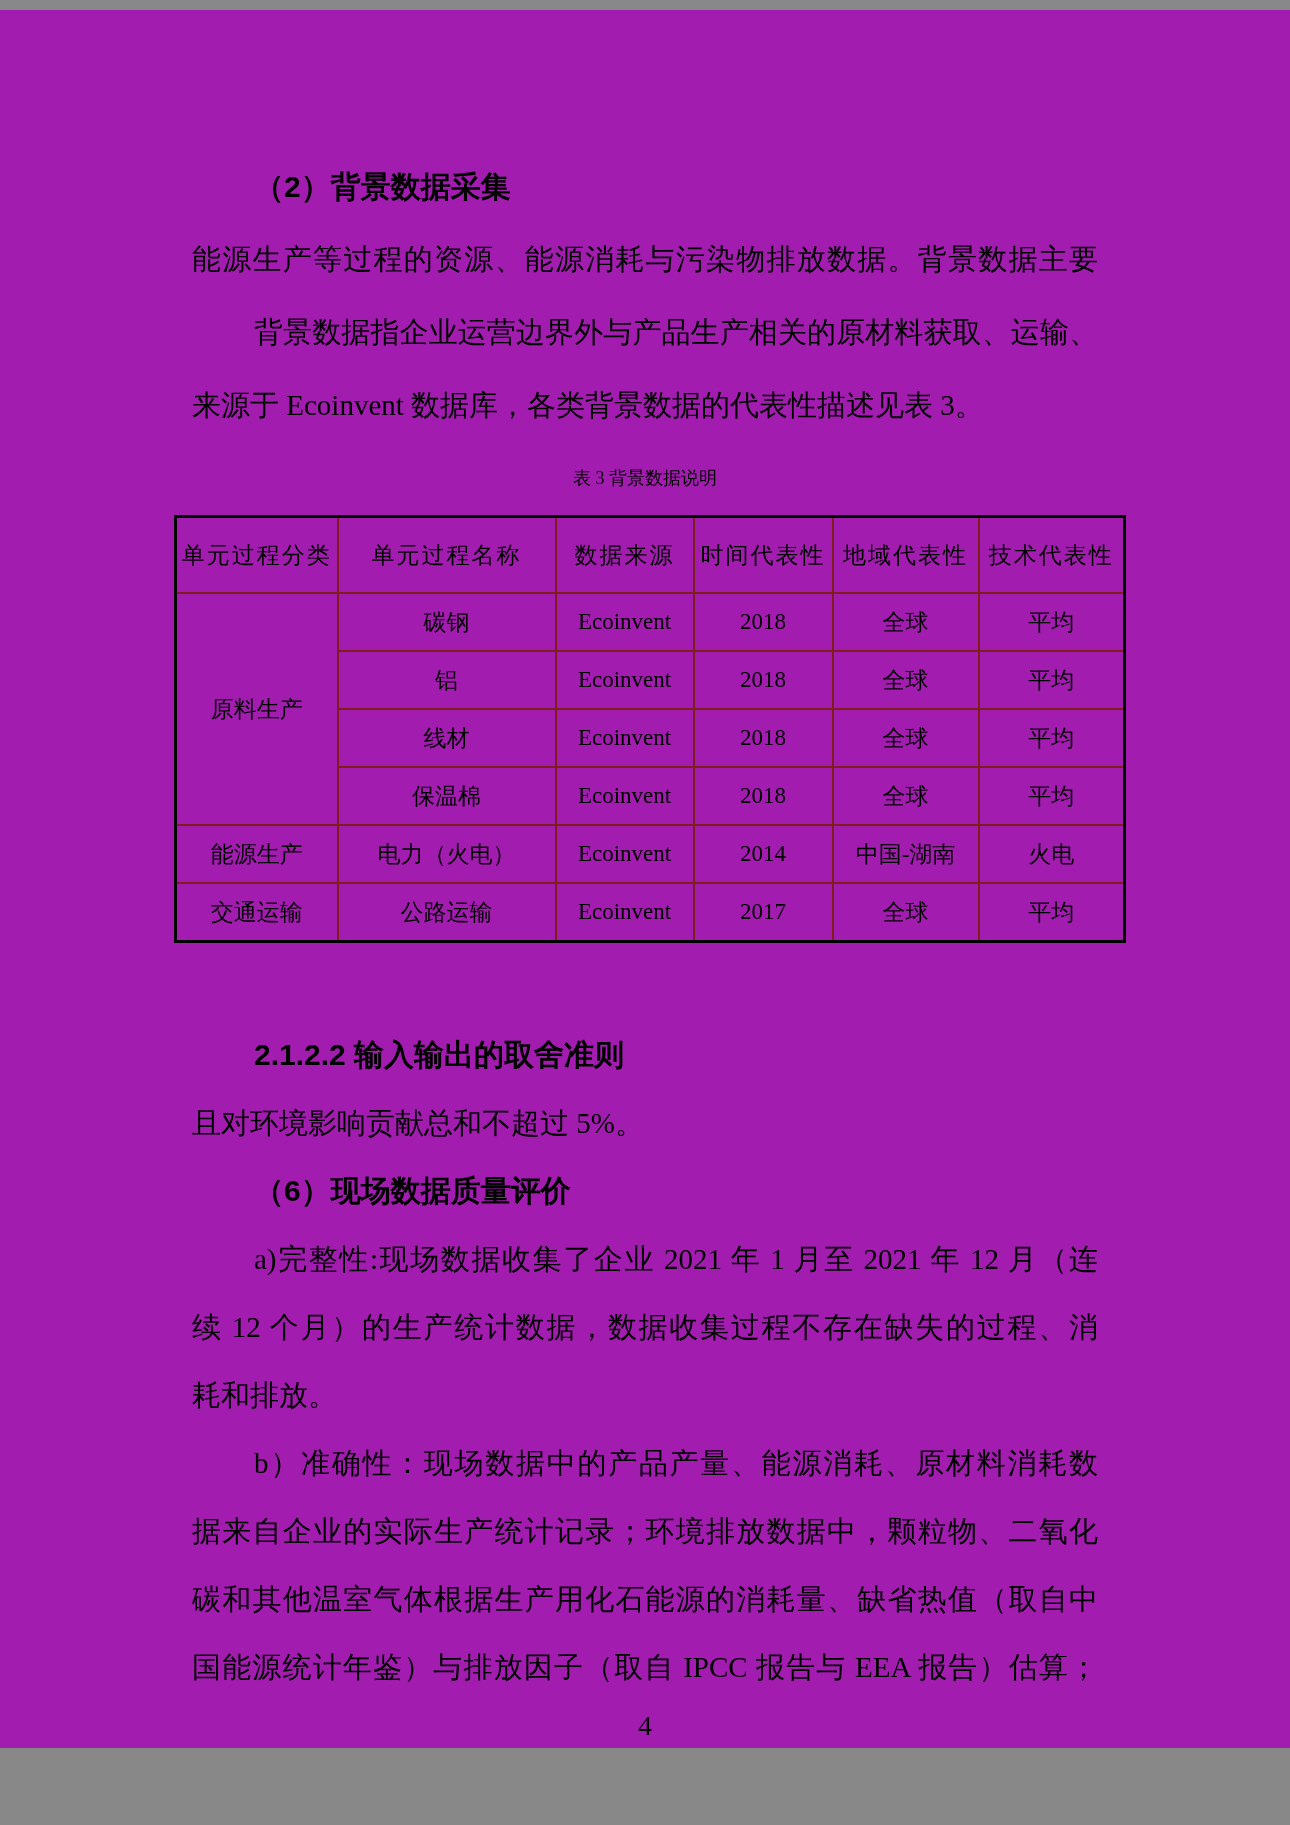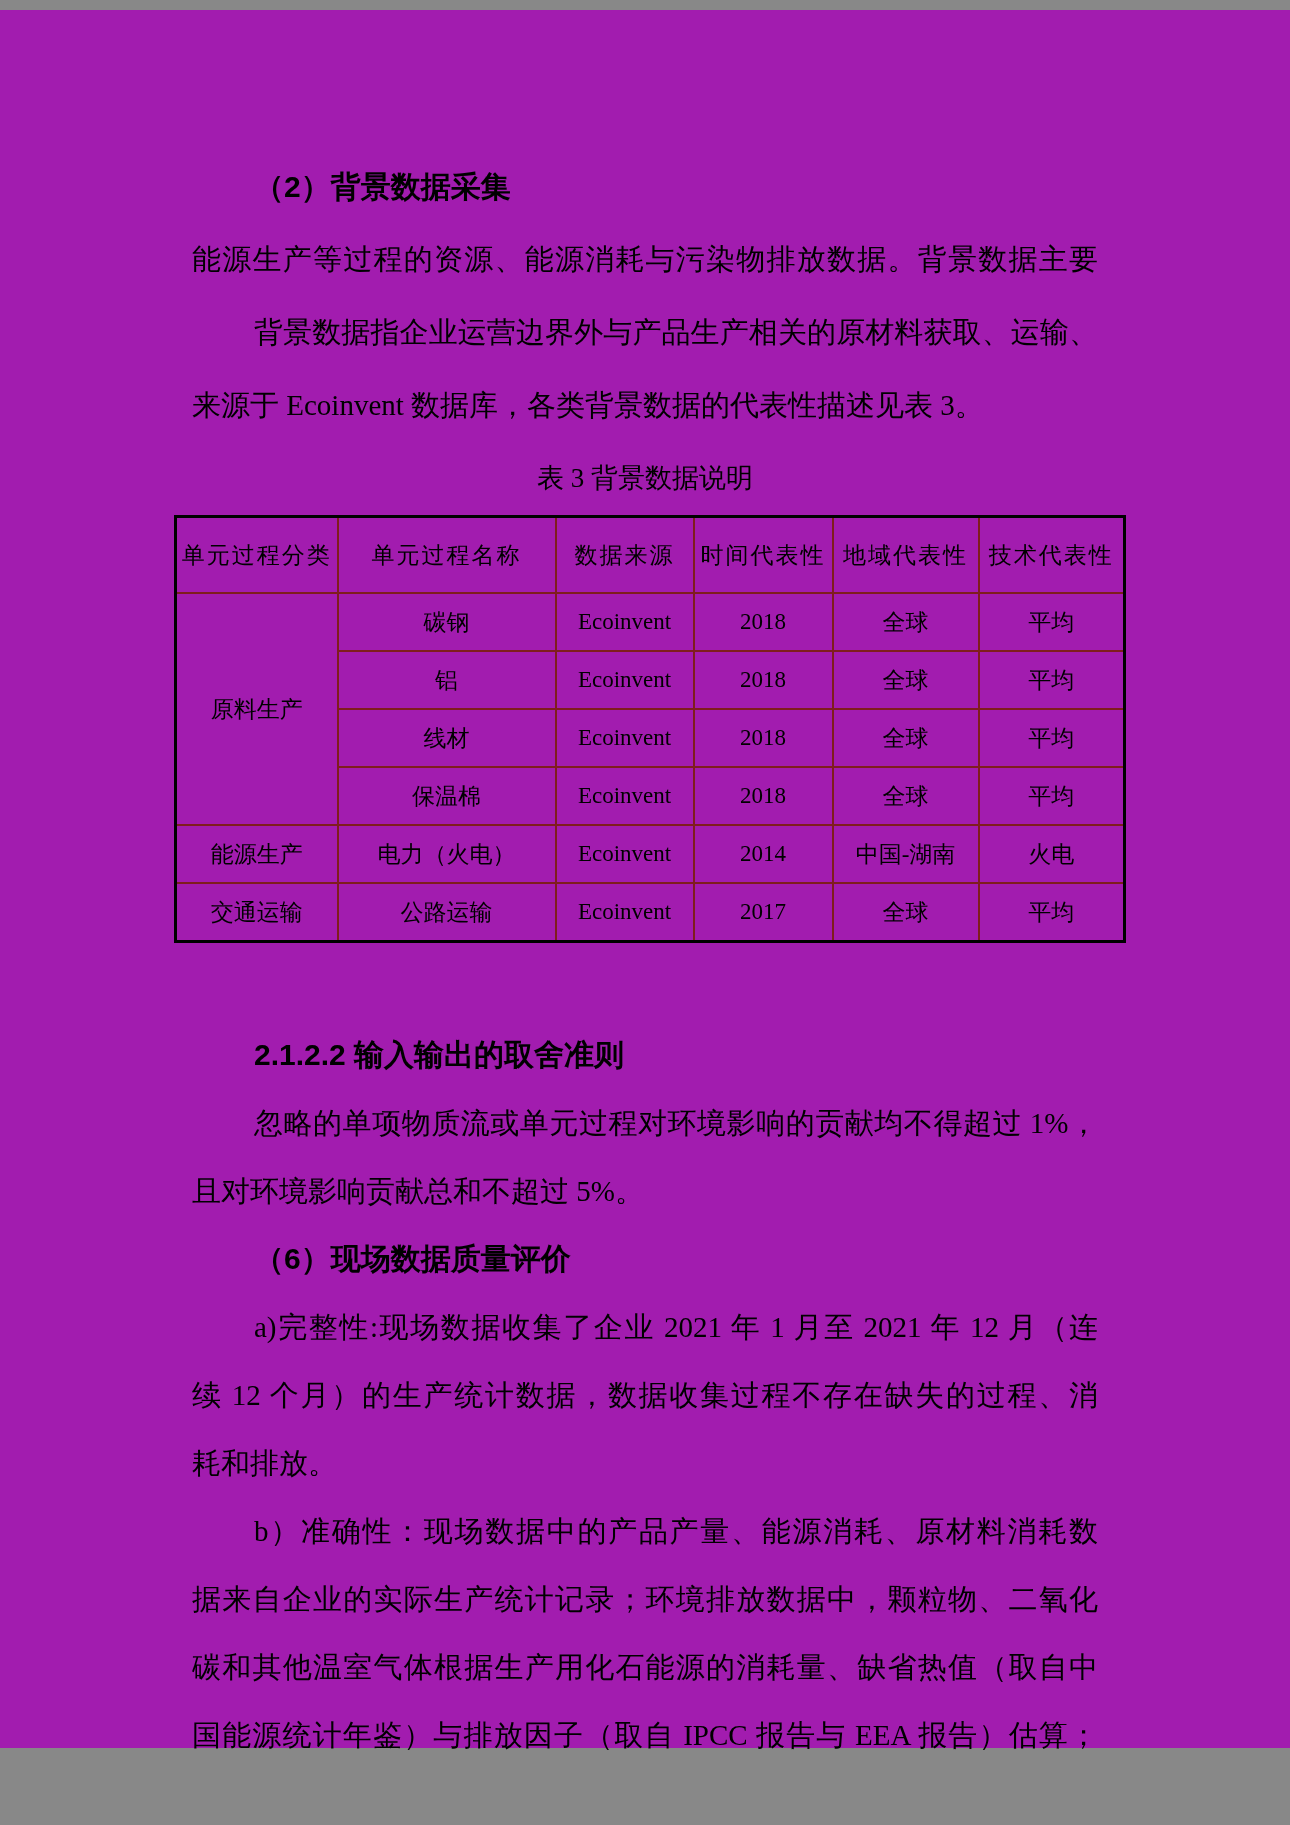--- a/index.html
+++ b/index.html
@@ -17,21 +17,21 @@
   .fill {
     white-space:normal; text-align:justify; text-align-last:justify;
   }
   .indent { text-indent:62px; }
   .h {
     font-weight:bold;
     font-family:"Liberation Sans","DejaVu Sans",sans-serif;
     font-size:30px;
   }
   .caption {
-    text-align:right; text-align-last:center; font-size:27px;
+    text-align:right; text-align-last:center; font-size:18px;
     line-height:73px; height:73px;
   }
   .tablewrap { margin-left:-18px; }
   table.datatable {
     border-collapse:collapse; border:3px solid #000;
     table-layout:fixed; width:949px;
   }
   table.datatable th, table.datatable td {
     border:2px solid #7f1d1d; text-align:center; vertical-align:middle;
     font-size:23px; font-weight:normal; padding:12px 2px;
@@ -123,21 +123,20 @@
           <td class="latin">2017</td>
           <td>全球</td>
           <td>平均</td>
         </tr>
       </tbody>
         </table>
     </div>
 
     <div class="lower">
       <div class="line h indent">2.1.2.2 输入输出的取舍准则</div>
-      <div class="line fill indent">忽略的单项物质流或单元过程对环境影响的贡献均不得超过 1%，</div>
       <div class="line">且对环境影响贡献总和不超过 5%。</div>
 
       <div class="line h indent">（6）现场数据质量评价</div>
 
       <div class="line fill indent">a)完整性:现场数据收集了企业 2021 年 1 月至 2021 年 12 月（连</div>
       <div class="line fill">续 12 个月）的生产统计数据，数据收集过程不存在缺失的过程、消</div>
       <div class="line">耗和排放。</div>
 
       <div class="line fill indent">b）准确性：现场数据中的产品产量、能源消耗、原材料消耗数</div>
       <div class="line fill">据来自企业的实际生产统计记录；环境排放数据中，颗粒物、二氧化</div>

